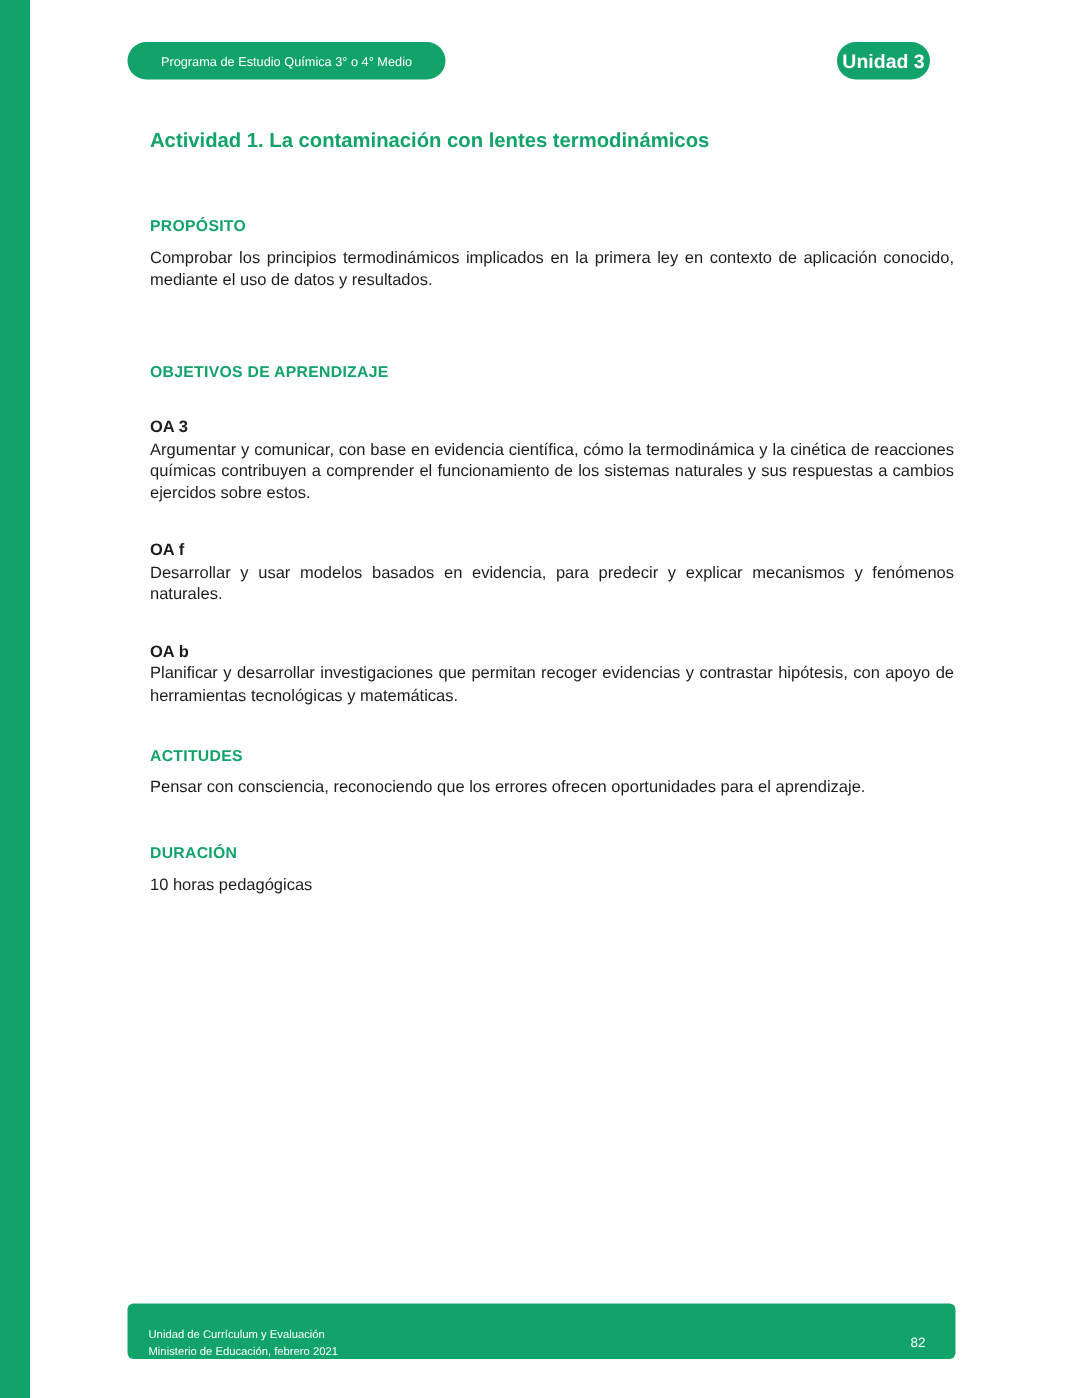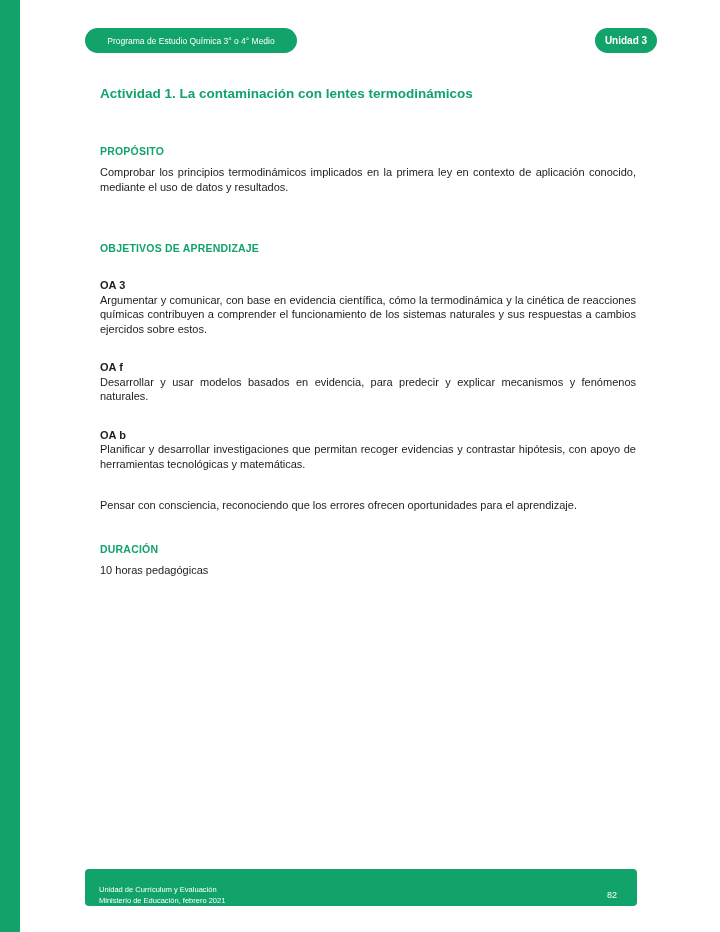--- a/index.html
+++ b/index.html
@@ -28,21 +28,21 @@
     height: 25px;
     background: var(--green);
     color: #ffffff;
     display: flex;
     align-items: center;
     justify-content: center;
     border-radius: 13px;
     font-size: 8.5px;
   }
   .pill-program { left: 85px; width: 212px; }
-  .pill-unit { left: 595px; width: 62px; font-weight: bold; font-size: 10px; }
+  .pill-unit { left: 558px; width: 62px; font-weight: bold; font-size: 13px; }
   .content {
     position: absolute;
     left: 100px;
     top: 86px;
     width: 536px;
     color: #1d1d1b;
   }
   .title {
     color: var(--green);
     font-weight: bold;
@@ -128,20 +128,21 @@
         <p class="body-text">Desarrollar y usar modelos basados en evidencia, para predecir y explicar mecanismos y fenómenos naturales.</p>
       </div>
 
       <div class="oa-item">
         <div class="oa-code">OA b</div>
         <p class="body-text">Planificar y desarrollar investigaciones que permitan recoger evidencias y contrastar hipótesis, con apoyo de herramientas tecnológicas y matemáticas.</p>
       </div>
     </section>
 
     <section class="sec-actitudes">
+      <h2 class="sec-heading">ACTITUDES</h2>
       <p class="body-text">Pensar con consciencia, reconociendo que los errores ofrecen oportunidades para el aprendizaje.</p>
     </section>
 
     <section class="sec-duracion">
       <h2 class="sec-heading">DURACIÓN</h2>
       <p class="body-text">10 horas pedagógicas</p>
     </section>
 
   </div>
 

